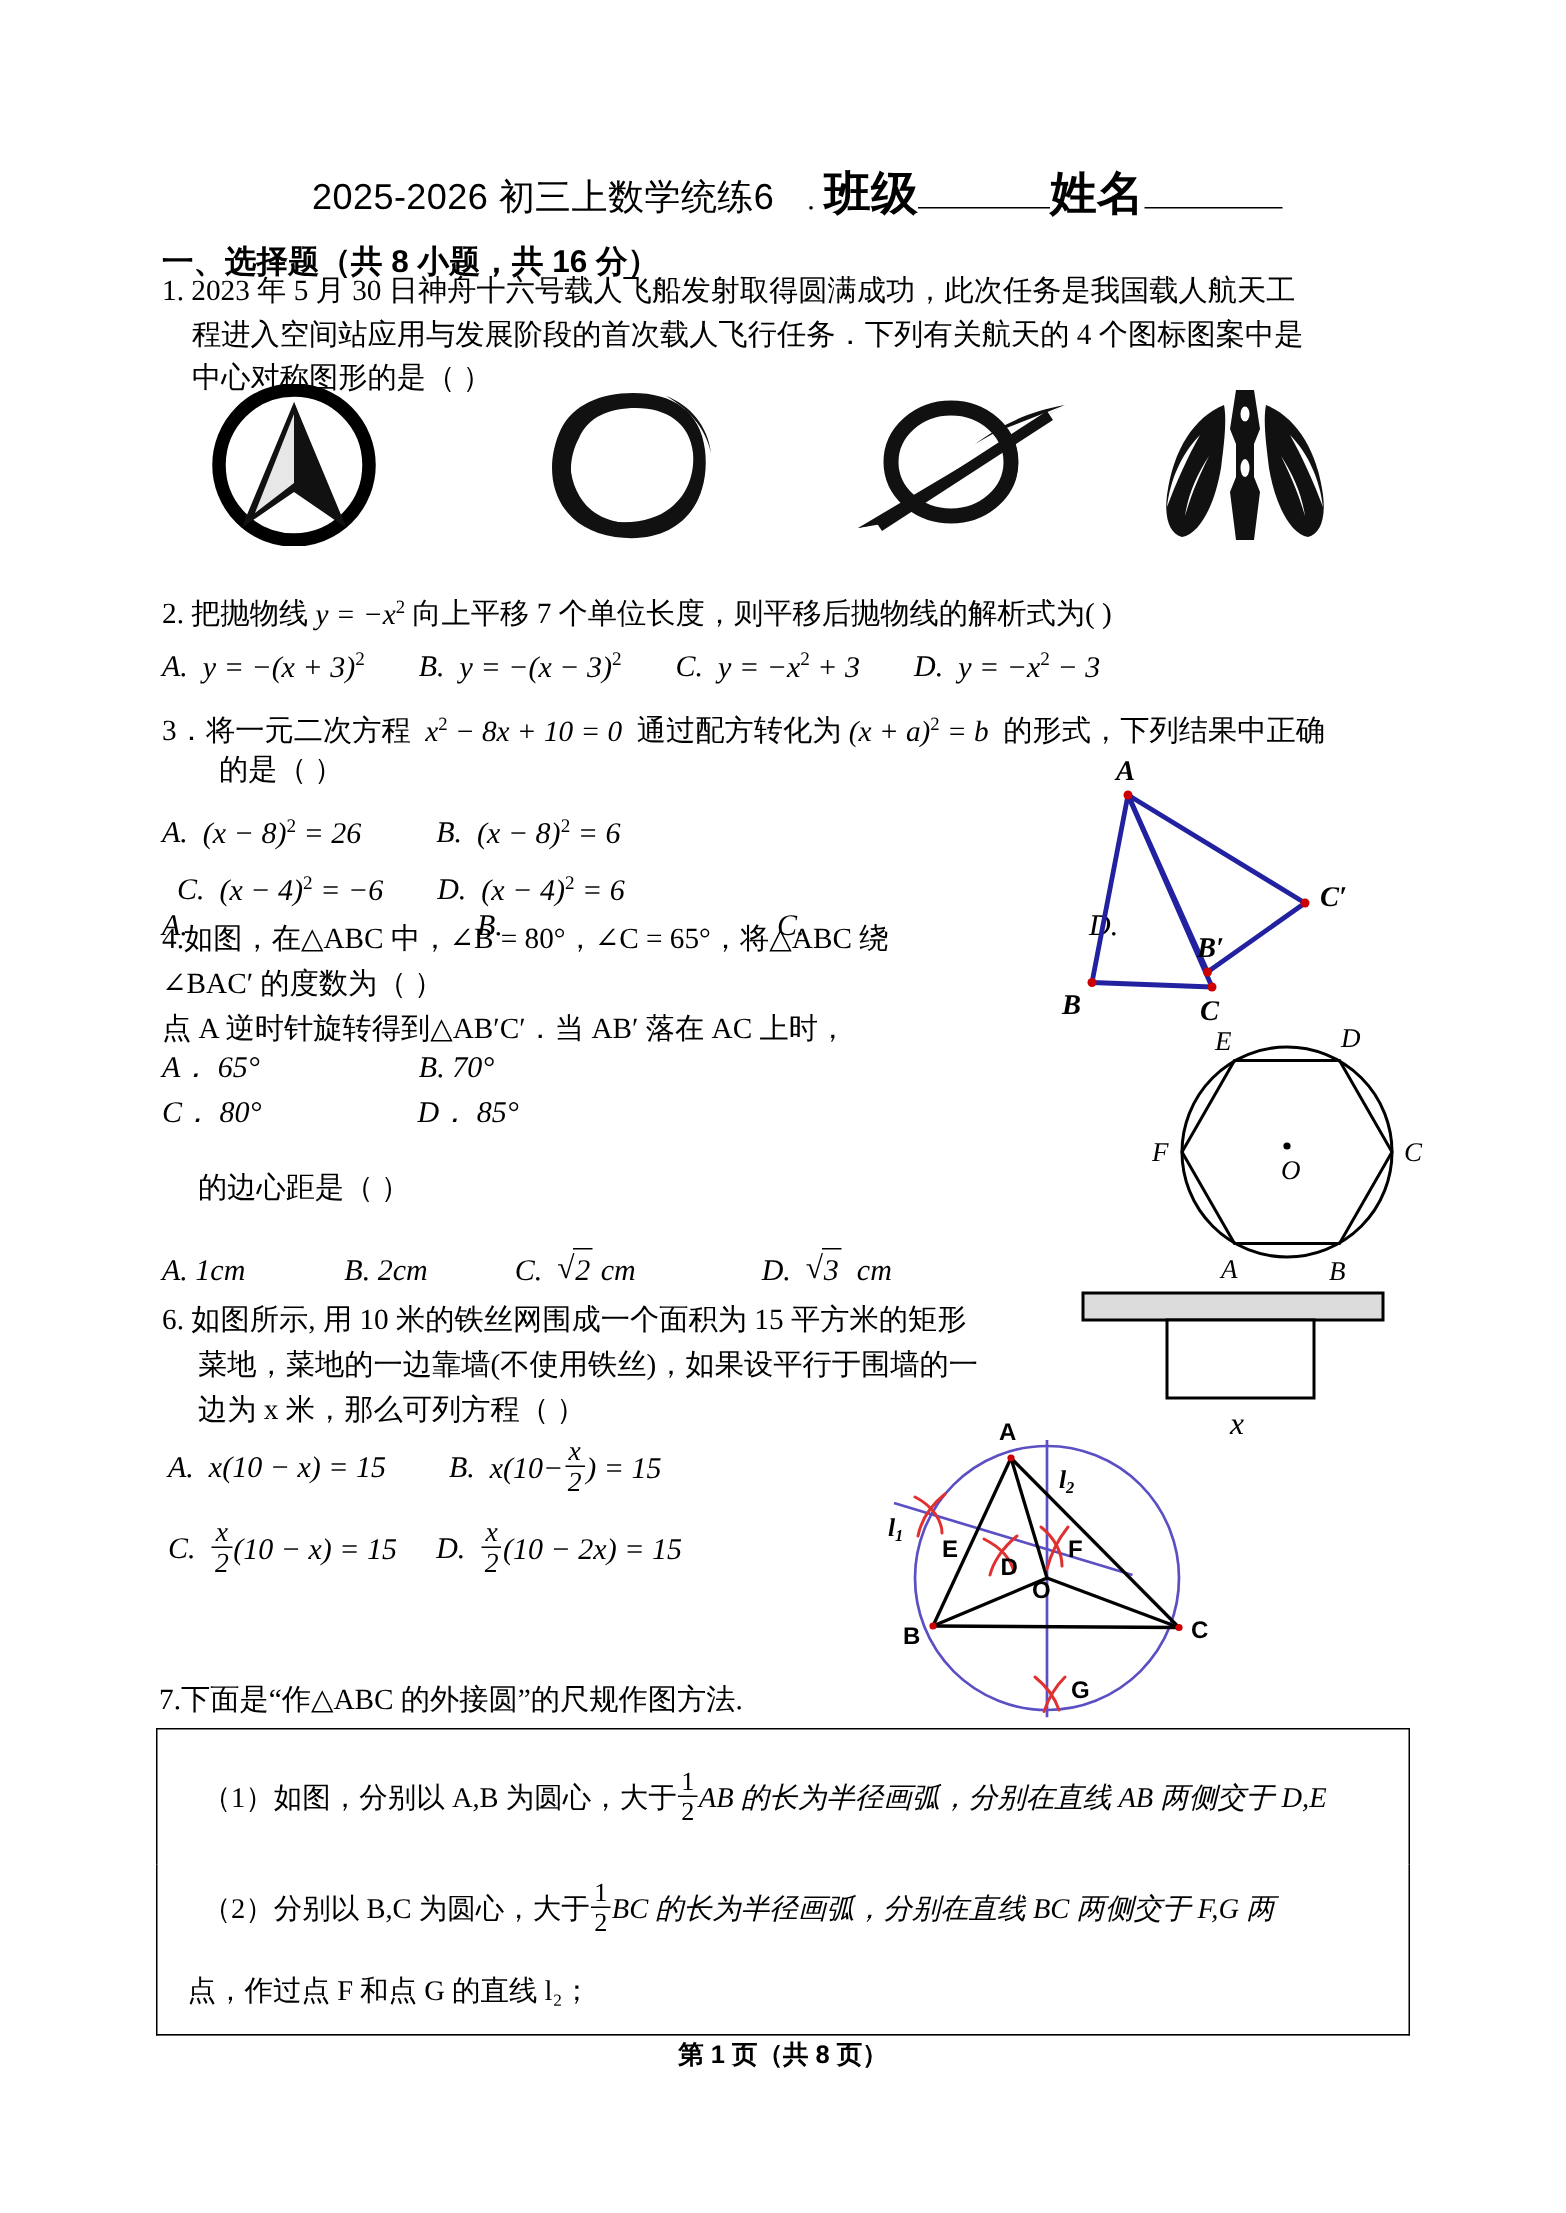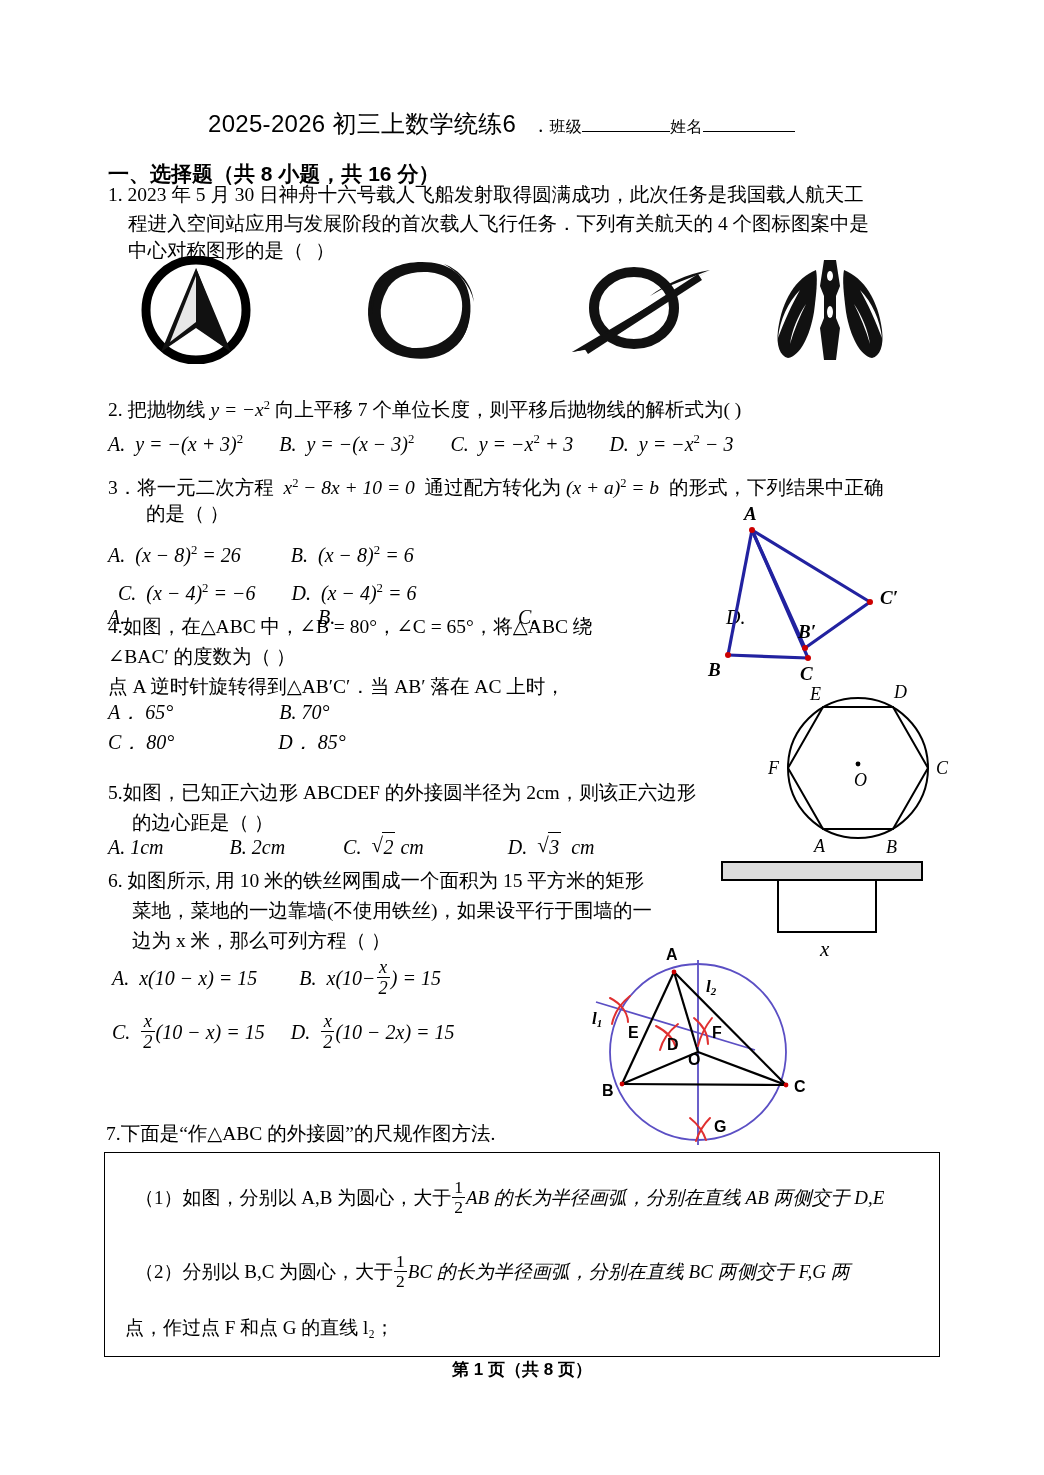--- a/index.html
+++ b/index.html
@@ -16,21 +16,21 @@
 
   
   .hdr {
     position:absolute; left:0; top:108px; width:1044px;
     display:flex; align-items:baseline; justify-content:flex-start;
     padding-left:208px;
     font-size:25px; letter-spacing:0.3px;
   }
   .hdr .t1 { font-family:"Liberation Sans","DejaVu Sans",sans-serif; font-size:24px; }
   .hdr .dot { font-size:20px; padding:0 6px 0 22px; }
-  .hdr .lbl { font-family:"Liberation Sans","DejaVu Sans",sans-serif; font-size:16px; }
+  .hdr .lbl { font-family:"Liberation Sans","DejaVu Sans",sans-serif; font-size:31px;font-weight:bold; }
   .blank { display:inline-block; border-bottom:1.6px solid #000; height:22px; }
   .blank.w1 { width:88px; }
   .blank.w2 { width:92px; }
 
   .sec-title {
     position:absolute; left:108px; top:148px;
     font-family:"Liberation Sans","DejaVu Sans",sans-serif;
     font-size:21px; font-weight:bold; letter-spacing:0px;margin-top:12px;
   }
 
@@ -83,21 +83,21 @@
     <span class="blank w1"></span>
     <span class="lbl">姓名</span>
     <span class="blank w2"></span>
   </div>
 
   <div class="sec-title">一、选择题（共 8 小题，共 16 分）</div>
 
   <div class="blk" style="left:108px; top:180px; width:850px; font-size:19.5px; line-height:29px;">
     <div>1. 2023 年 5 月 30 日神舟十六号载人飞船发射取得圆满成功，此次任务是我国载人航天工</div>
     <div style="padding-left:20px;">程进入空间站应用与发展阶段的首次载人飞行任务．下列有关航天的 4 个图标图案中是</div>
-    <div style="padding-left:20px;font-family:Liberation Mono, monospace;">中心对称图形的是（     ）</div>
+    <div style="padding-left:20px;">中心对称图形的是（     ）</div>
   </div>
 
   <div class="logos">
 
     <div class="logo" style="left:136px;">
       <svg width="120" height="108" viewBox="0 0 120 108">
         <ellipse cx="60" cy="54" rx="50" ry="50" fill="none" stroke="#000" stroke-width="9"></ellipse>
         <path d="M60 12 L95 96 L60 72 L25 96 Z" fill="#111"></path>
         <path d="M60 20 L60 66 L34 86 Z" fill="#fff" opacity="0.9"></path>
         <path d="M60 12 L92 94 L60 70 Z" fill="#111"></path>
@@ -231,21 +231,20 @@
         <text x="54" y="20">A</text>
         <text x="18" y="176">B</text>
         <text x="110" y="180">C</text>
         <text x="108" y="138">B′</text>
         <text x="190" y="104">C′</text>
       </g>
     </svg>
   </div>
 
   <div class="blk" style="left:108px; top:778px; width:660px; line-height:30px;">
-    <div>5.如图，已知正六边形 ABCDEF 的外接圆半径为 2cm，则该正六边形</div>
     <div style="padding-left:24px;">的边心距是（     ）</div>
   </div>
   <div class="blk" style="left:108px; top:832px; font-size:20px;">
     <span class="opt-lbl">A.</span>
     <span class="mathi">1cm</span>
     <span style="display:inline-block;width:56px"></span>
     <span class="opt-lbl">B.</span>
     <span class="mathi">2cm</span>
     <span style="display:inline-block;width:48px"></span>
     <span class="opt-lbl">C.</span>

